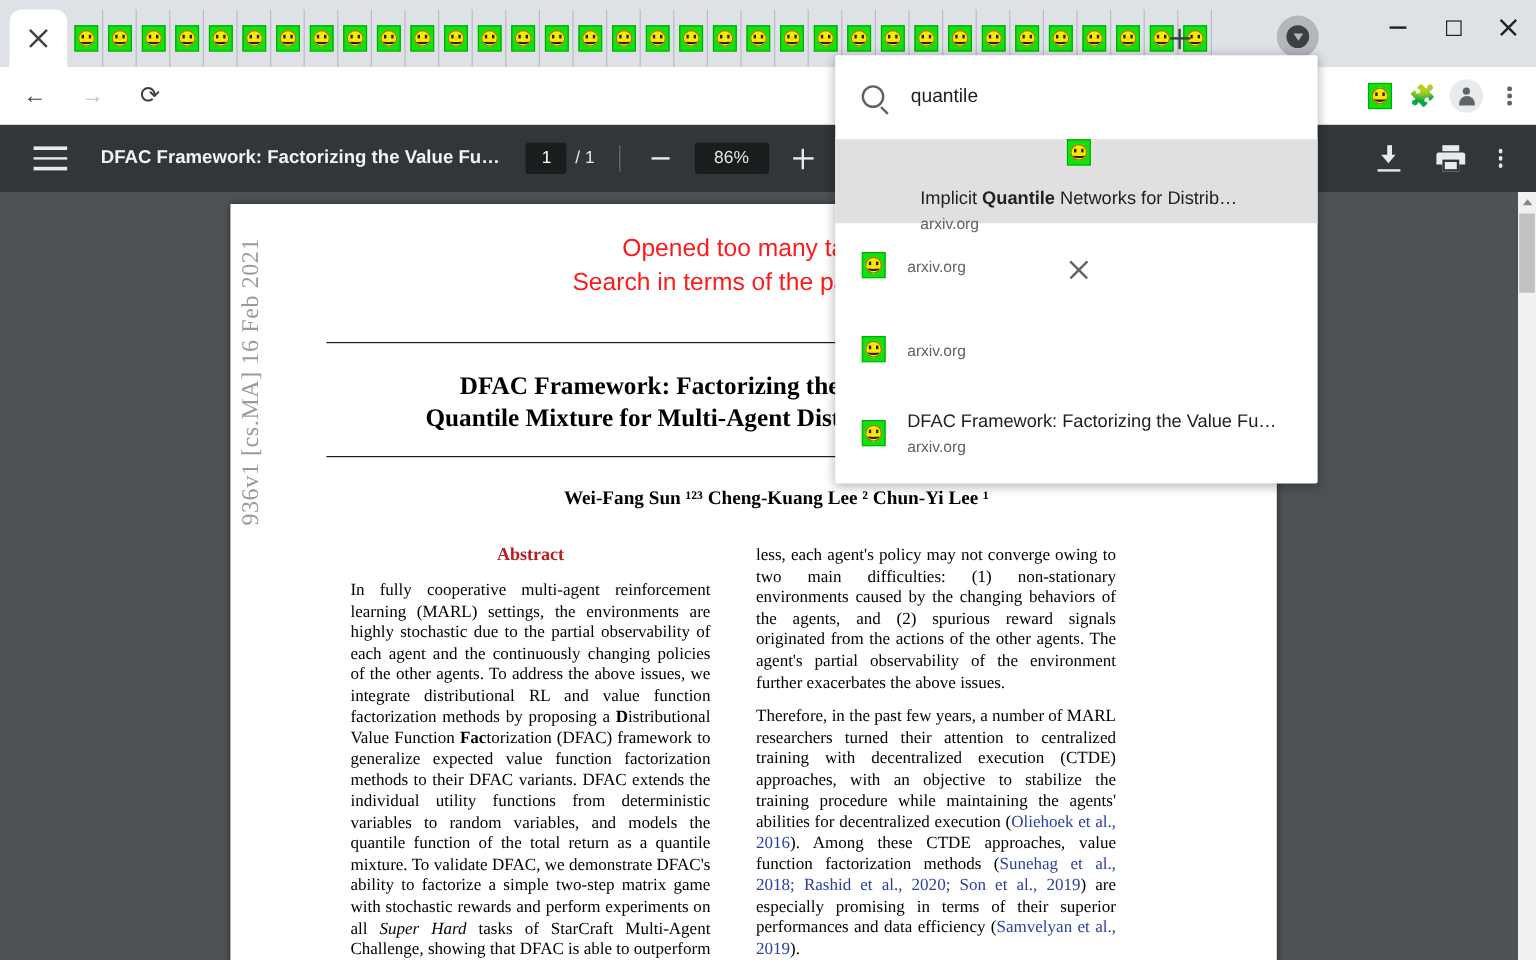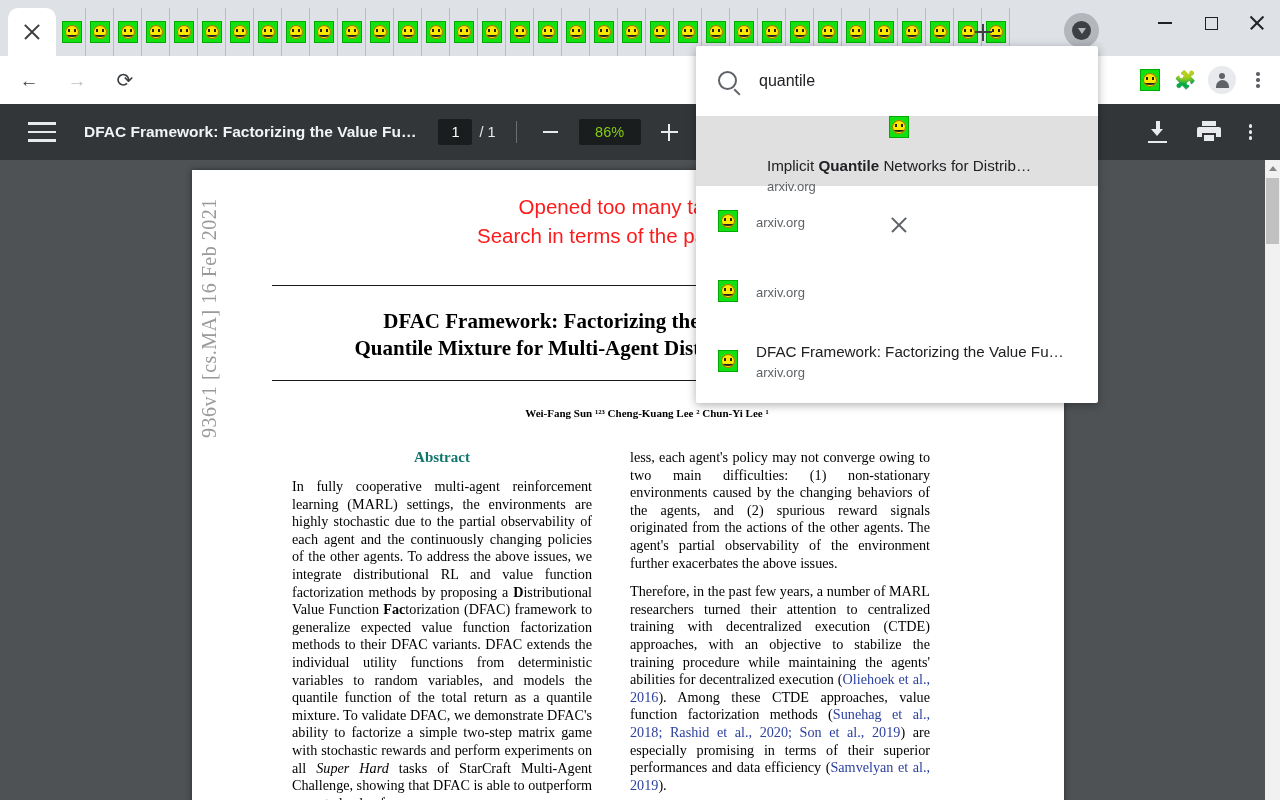--- a/index.html
+++ b/index.html
@@ -167,21 +167,21 @@
   .pagebox {
     margin-left: 22px; background:#1a1d1e; color:#ffffff; font-size:14.5px;
     width: 34px; height: 26px; display:flex; align-items:center; justify-content:center;
     border-radius: 2px;
   }
   .pagetotal { margin-left: 7px; color:#e8eaed; font-size:14.5px; }
   .vsep { margin: 0 20px; width:1px; height:22px; background:#6a6f73; }
   .zoomminus { width:28px; height:28px; display:flex;align-items:center;justify-content:center; cursor:pointer; }
   .zoomminus i { width:15px; height:2.2px; background:#e8eaed; display:block; }
   .zoombox {
-    margin-left: 14px; background:#1a1d1e; color:#84cc16; font-size:14.5px;
+    margin-left: 14px; background:#1a1d1e; color:#e5e5e5; font-size:14.5px;
     width: 62px; height: 26px; display:flex; align-items:center; justify-content:center;
     border-radius:2px;
   }
   .zoomplus { margin-left: 14px; width:28px; height:28px; position:relative; cursor:pointer; }
   .zoomplus::before { content:""; position:absolute; left:6px; top:13px; width:17px; height:2.2px; background:#e8eaed; }
   .zoomplus::after  { content:""; position:absolute; left:13.5px; top:5.5px; width:2.2px; height:17px; background:#e8eaed; }
   .pdfbar-right { margin-left:auto; display:flex; align-items:center; gap:28px; padding-right: 28px; }
   .dl-icon { width:22px; height:22px; position:relative; cursor:pointer; }
   .dl-icon .sh { position:absolute; left:9px; top:0; width:4px; height:10px; background:#e8eaed; }
   .dl-icon .ar {
@@ -213,27 +213,27 @@
     margin: 36px 80px 0 80px; border-top: 1.6px solid #1a1a1a;
   }
   .paper-title {
     margin: 22px 60px 0 60px; text-align:center;
     font-family: "Liberation Serif", serif; font-weight: bold;
     font-size: 21px; line-height: 27px; color:#000;
   }
   .hr-bot { margin: 18px 80px 0 80px; border-top: 1.3px solid #1a1a1a; }
   .authors {
     margin-top: 26px; text-align:center;
-    font-family: "Liberation Serif", serif; font-weight:bold; font-size:11px; color:#000;margin-left:38px;
+    font-family: "Liberation Serif", serif; font-weight:bold; font-size:16px; color:#000;margin-left:38px;
   }
   .cols { display:flex; margin: 30px 40px 0 100px; gap: 38px; }
   .col { width: 300px; }
   .abs-h {
     text-align:center; font-family:"Liberation Serif", serif; font-weight:bold;
-    font-size:15px; margin-bottom:12px; color:#0f766e;
+    font-size:15px; margin-bottom:12px; color:#b91c1c;
   }
   .para {
     font-family:"Liberation Serif", serif; font-size:14.2px; line-height:17.6px;
     text-align: justify; color:#000; margin-bottom: 11px;
   }
   .para b { font-weight: bold; }
   .para i { font-style: italic; }
   .cite { color:#2b3f9e; }
   .vertical-id {
     position:absolute; left: 6px; top: 268px;

